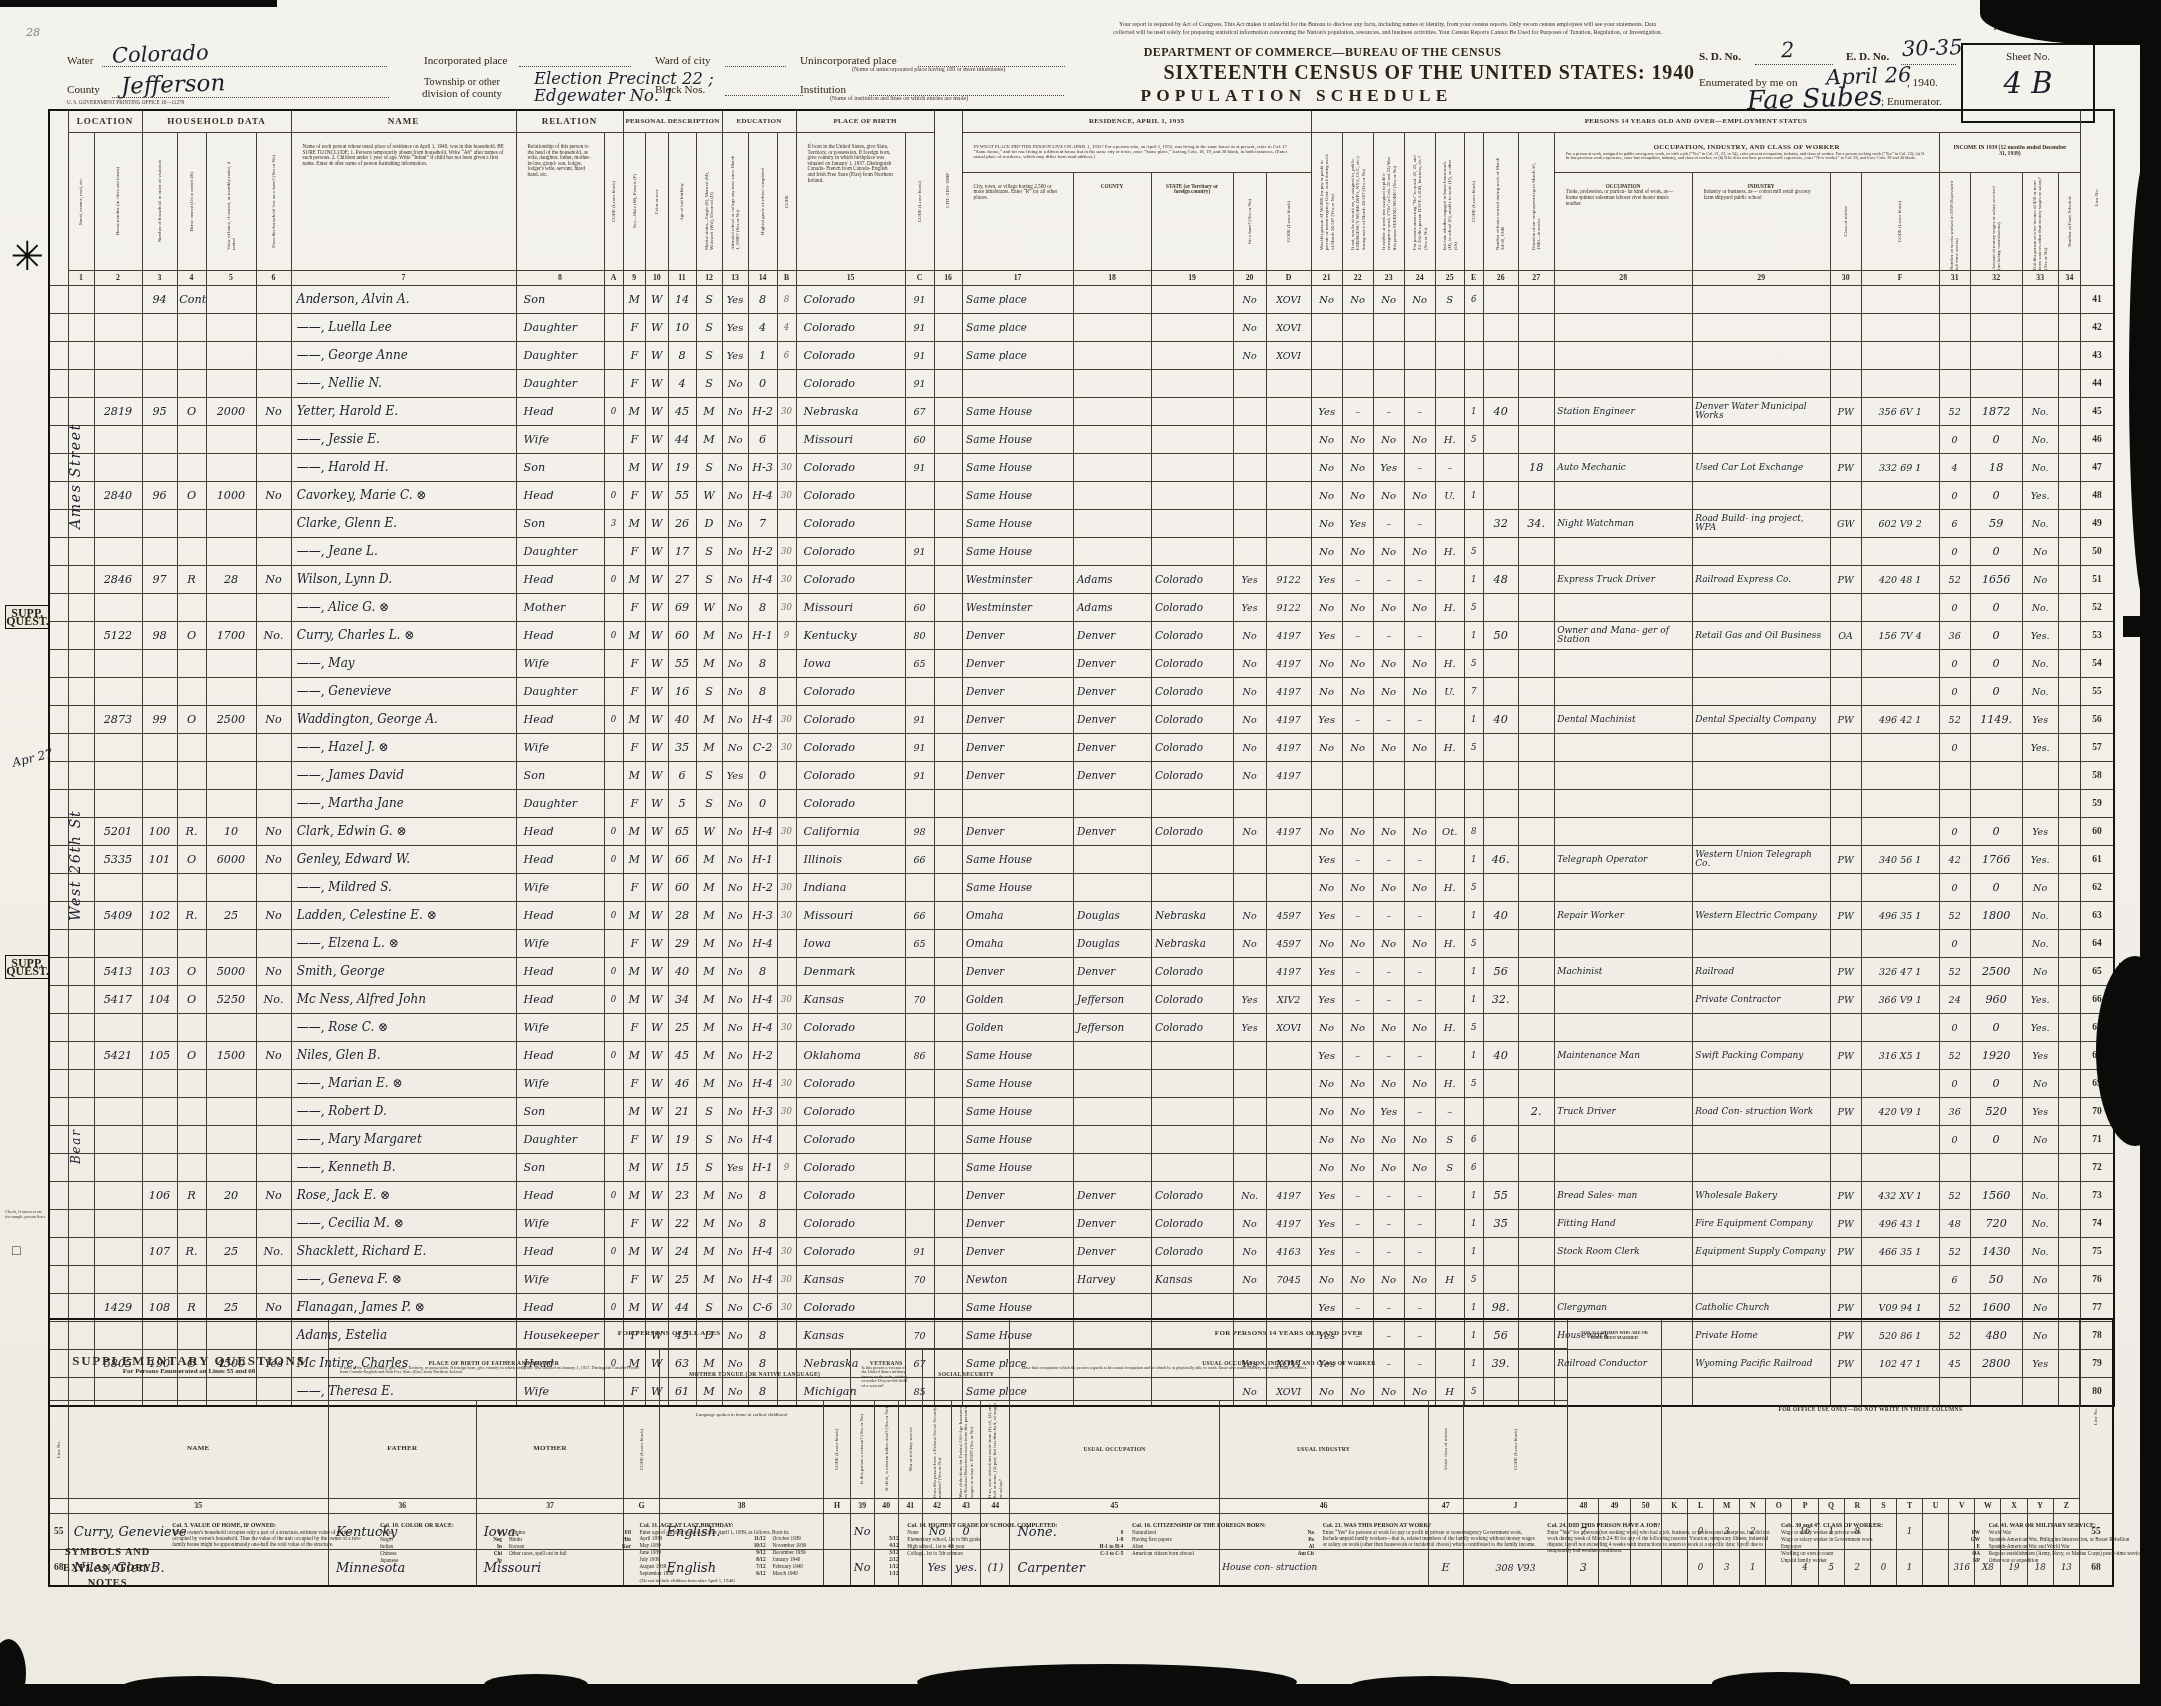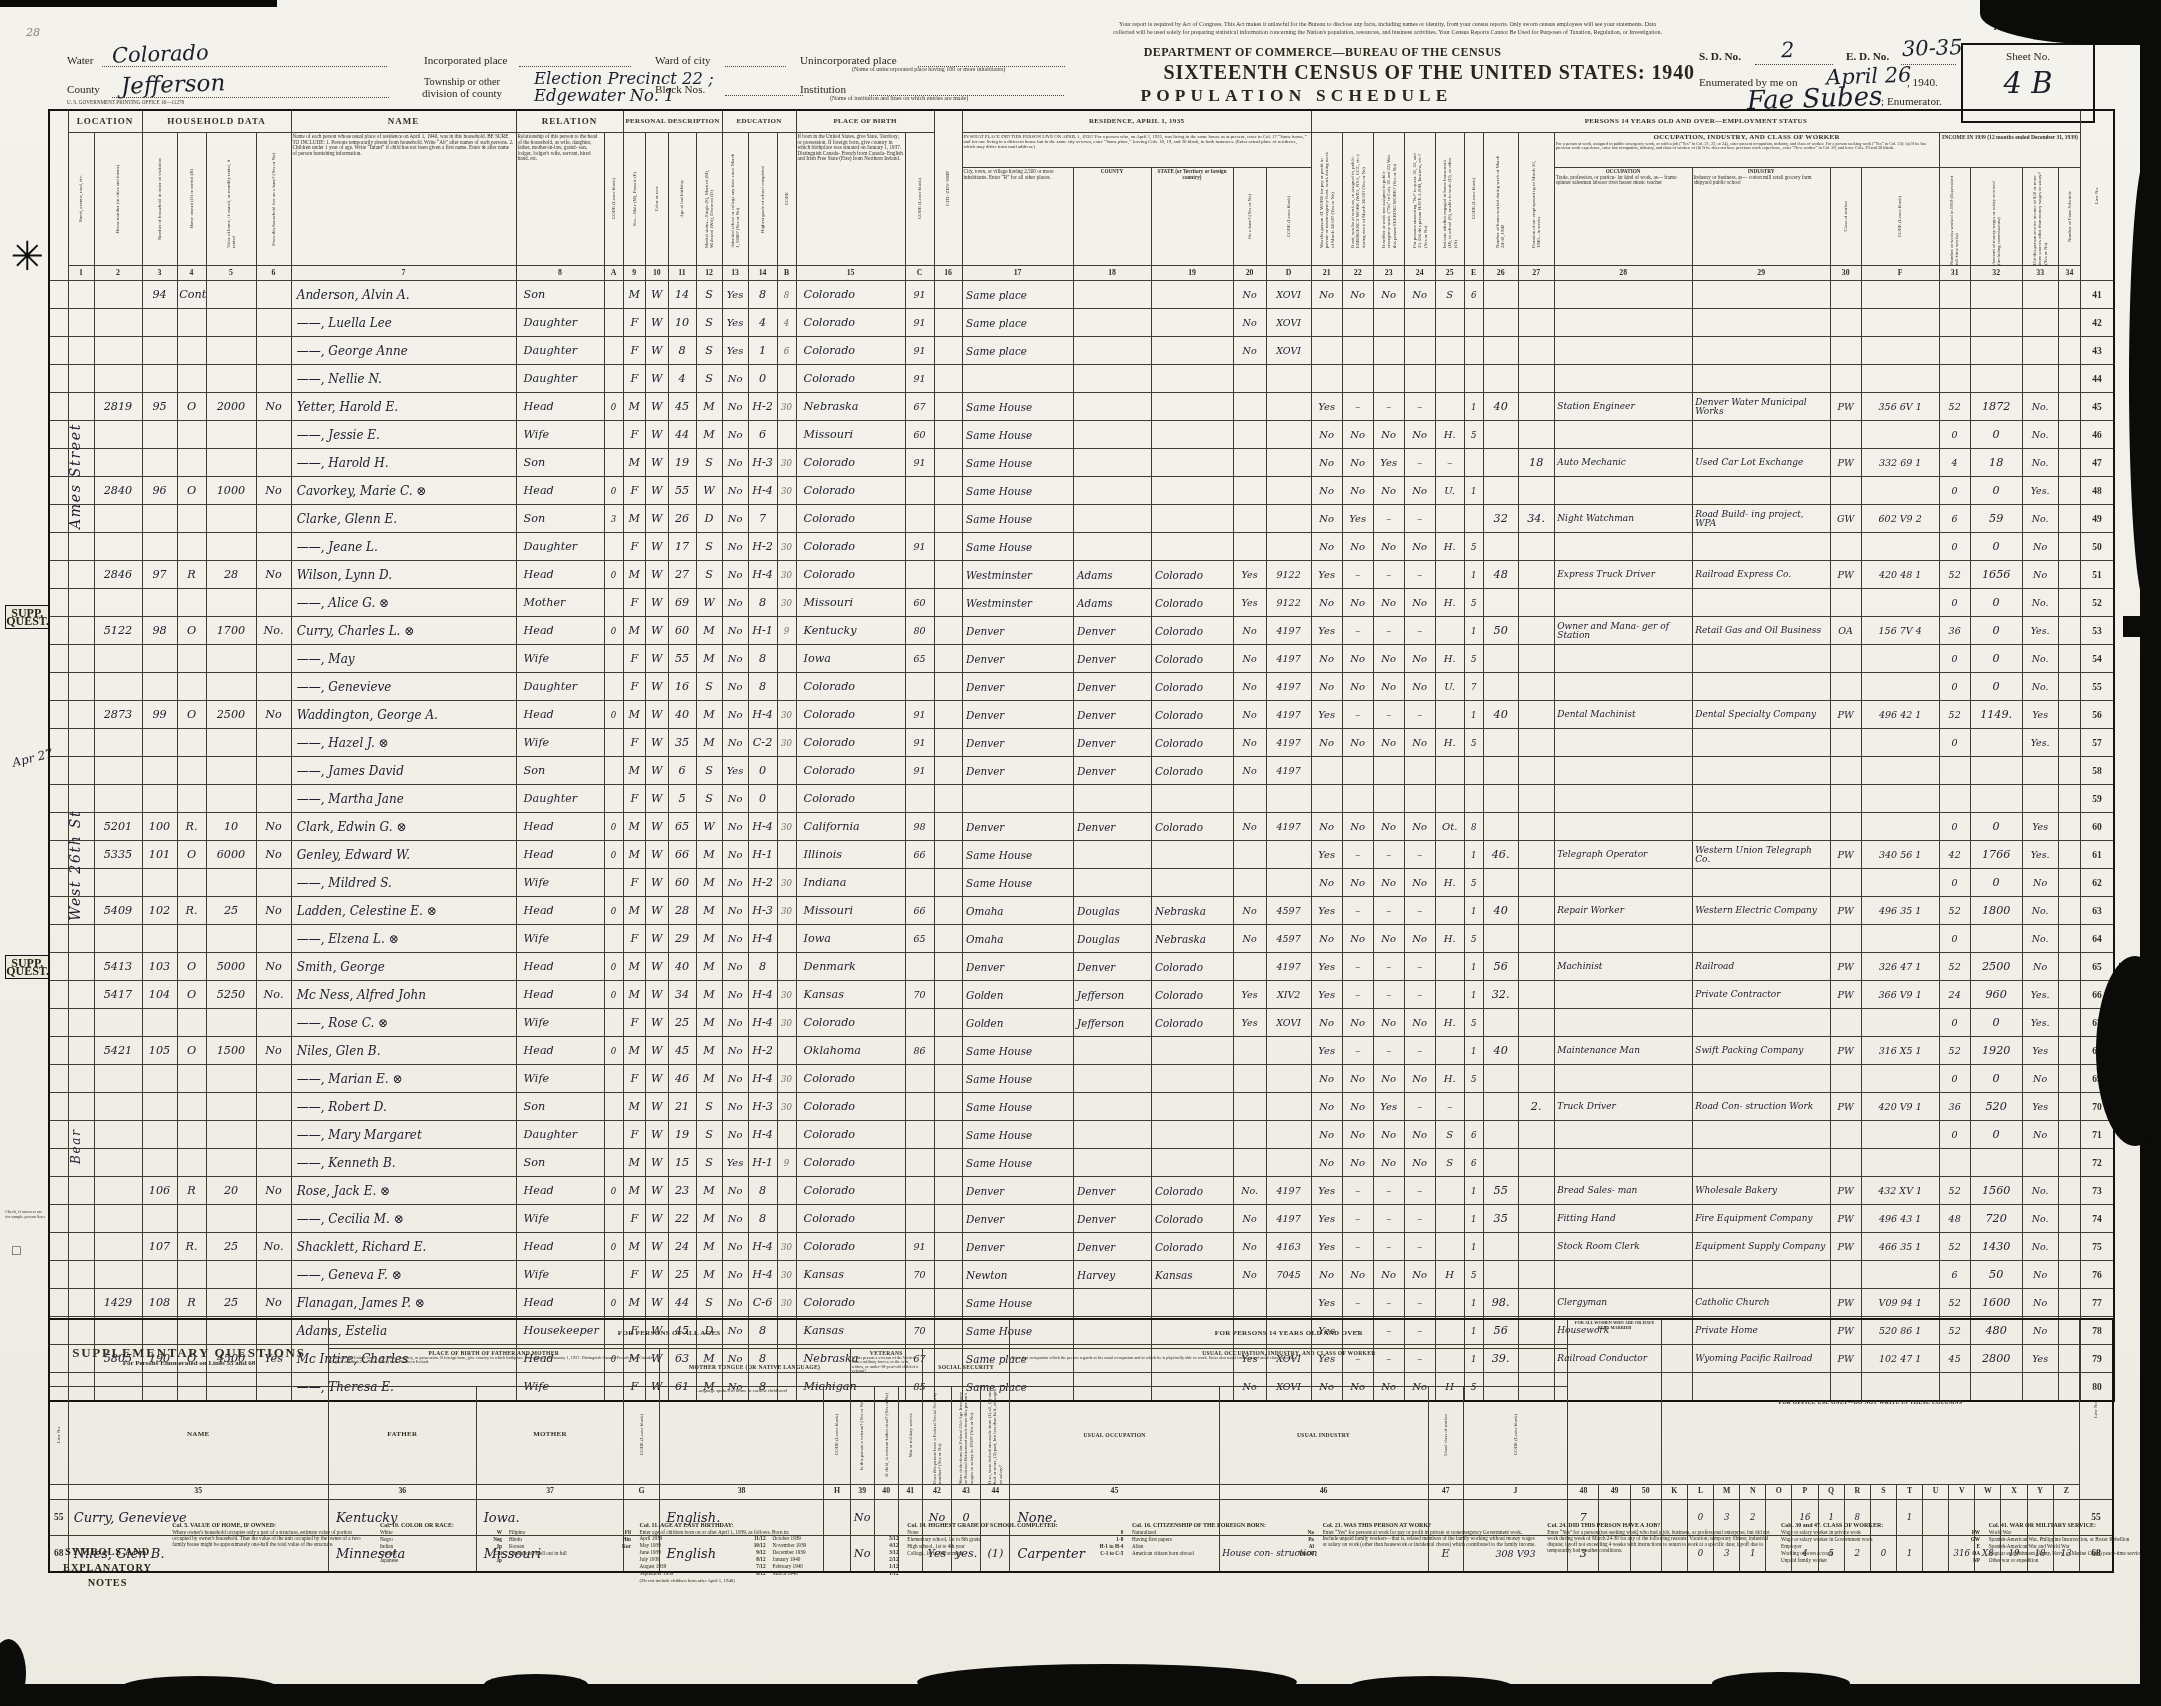--- a/index.html
+++ b/index.html
@@ -24,21 +24,21 @@
   .sheetbox{position:absolute;left:1961px;top:43px;width:130px;height:76px;border:2.6px solid #15130f;
             text-align:center;background:#f4f2ec;}
   
   table{border-collapse:collapse;table-layout:fixed;background:transparent;}
   #main-table{position:absolute;left:48px;top:109px;width:2066px;border:2.6px solid #15130f;}
   #supp-table{position:absolute;left:48px;top:1318px;width:2066px;border:2.6px solid #15130f;}
   th,td{border:0.9px solid #413c30;overflow:hidden;}
   thead th{padding:0 0.9px;font-size:5.2px;color:#332e22;vertical-align:middle;text-align:center;line-height:1.08;font-weight:normal;}
   .gh{font-size:9px;font-weight:bold;letter-spacing:1px;margin-top:9px;}
   .gh2{font-size:7px;font-weight:bold;letter-spacing:0.3px;}
-  .desc{font-size:5.2px;text-align:left;vertical-align:top;padding:1px;}
+  .desc{font-size:5.2px;text-align:left;vertical-align:top;padding:11px;}
   .vtc div{writing-mode:vertical-rl;transform:rotate(180deg);font-size:4.8px;line-height:1.12;
            max-height:97px;margin:0 auto;text-align:left;}
   .numrow th{font-size:7.8px;font-weight:bold;height:14px;background:#f1efe7;}
   tbody td{height:27px;padding:0 1.7px;}
   #supp-table tbody td{height:35px;}
   .ink{font-family:"DejaVu Serif",serif;font-style:italic;color:#20202e;}
   .p{font-size:9.5px;text-align:center;font-weight:bold;color:#332e22;}
   .hwc{font-size:11.2px;text-align:center;}
   .hw2{font-size:10px;text-align:center;}
   .nm{font-size:12px;text-align:left;padding-left:5.2px;white-space:nowrap;}

